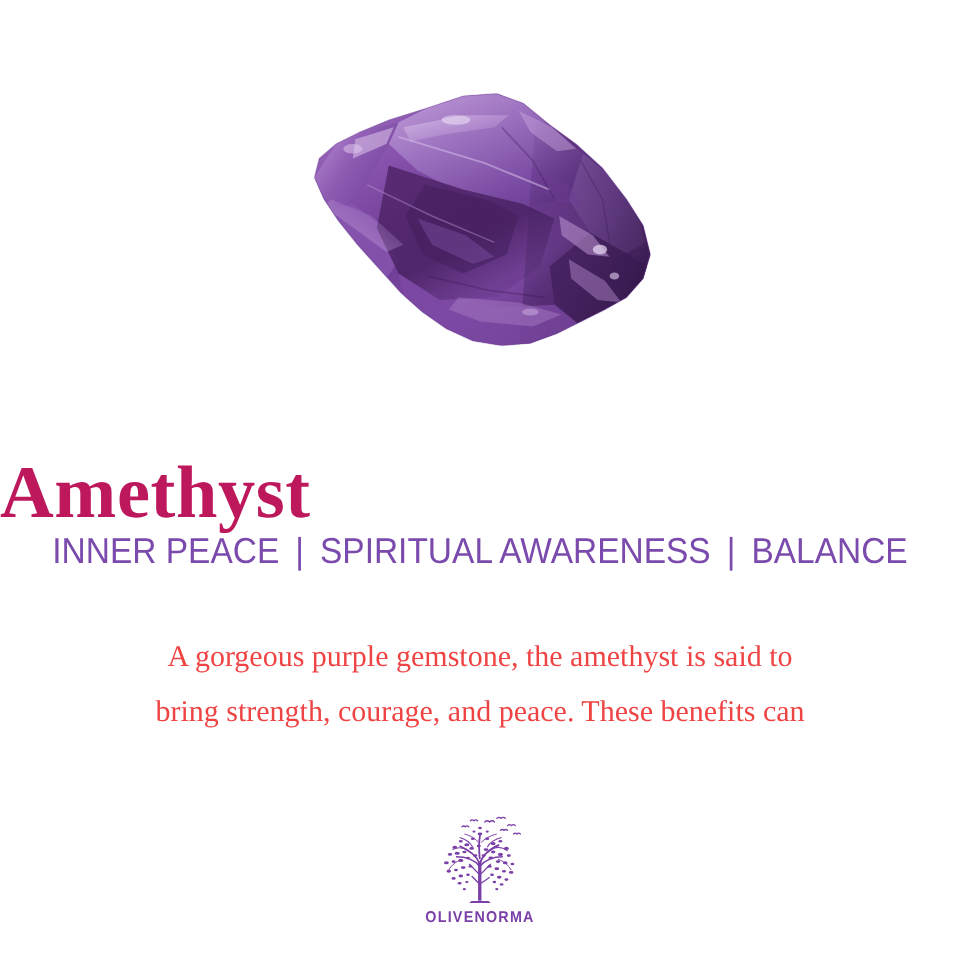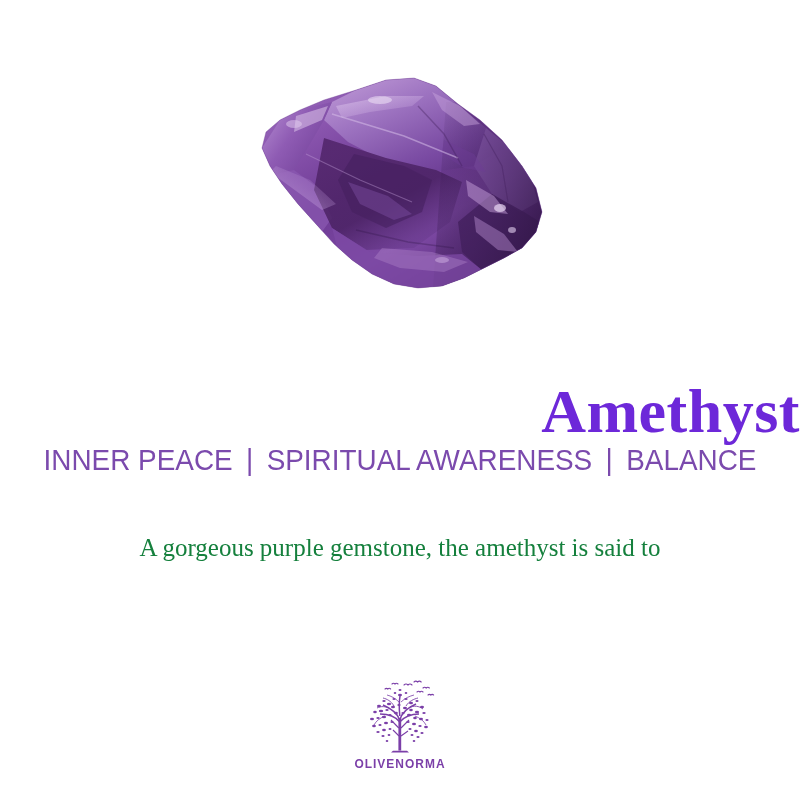--- a/index.html
+++ b/index.html
@@ -36,27 +36,27 @@
     height: 240px;
     display: block;
   }
 
   
   .title {
     position: absolute;
     left: 0;
     top: 332px;
     width: 800px;
-    text-align: right;
+    text-align: left;
     font-family: "Liberation Serif", serif;
     font-weight: 700;
     font-size: 62px;
     line-height: 74px;
     letter-spacing: 0.5px;
-    color: #6d28d9;
+    color: #be185d;
     white-space: nowrap;
   }
 
   
   .attributes {
     position: absolute;
     left: 0;
     top: 441px;
     width: 800px;
     text-align: center;
@@ -82,21 +82,21 @@
   
   .description {
     position: absolute;
     left: 60px;
     top: 500px;
     width: 680px;
     text-align: center;
     font-family: "Liberation Serif", serif;
     font-size: 25px;
     line-height: 46px;
-    color: #15803d;
+    color: #ef4444;
   }
   .description .dline {
     display: block;
     white-space: nowrap;
   }
 
   
   .logo {
     position: absolute;
     left: 0;
@@ -244,20 +244,21 @@
   <div class="attributes">
     <span class="attr">INNER PEACE</span>
     <span class="sep">|</span>
     <span class="attr">SPIRITUAL AWARENESS</span>
     <span class="sep">|</span>
     <span class="attr">BALANCE</span>
   </div>
 
   <p class="description">
     <span class="dline">A gorgeous purple gemstone, the amethyst is said to</span>
+    <span class="dline">bring strength, courage, and peace. These benefits can</span>
   </p>
 
   <div class="logo">
     <svg class="logo-mark" viewBox="0 0 86 78" aria-label="Olivenorma tree logo">
       <g fill="#7b3fa8" stroke="#7b3fa8">
 
         <path d="M41.4,74.6 L41.4,42 L44.2,42 L44.2,74.6 Z" stroke-width="0"></path>
         <path d="M36,74.8 L50,74.8 L52,76.4 L34,76.4 Z" stroke-width="0"></path>
         <path d="M41.8,52 L34,44 M44,52 L52,44 M42,60 L36,54 M44,60 L51,55" stroke-width="1.1" fill="none"></path>
 

